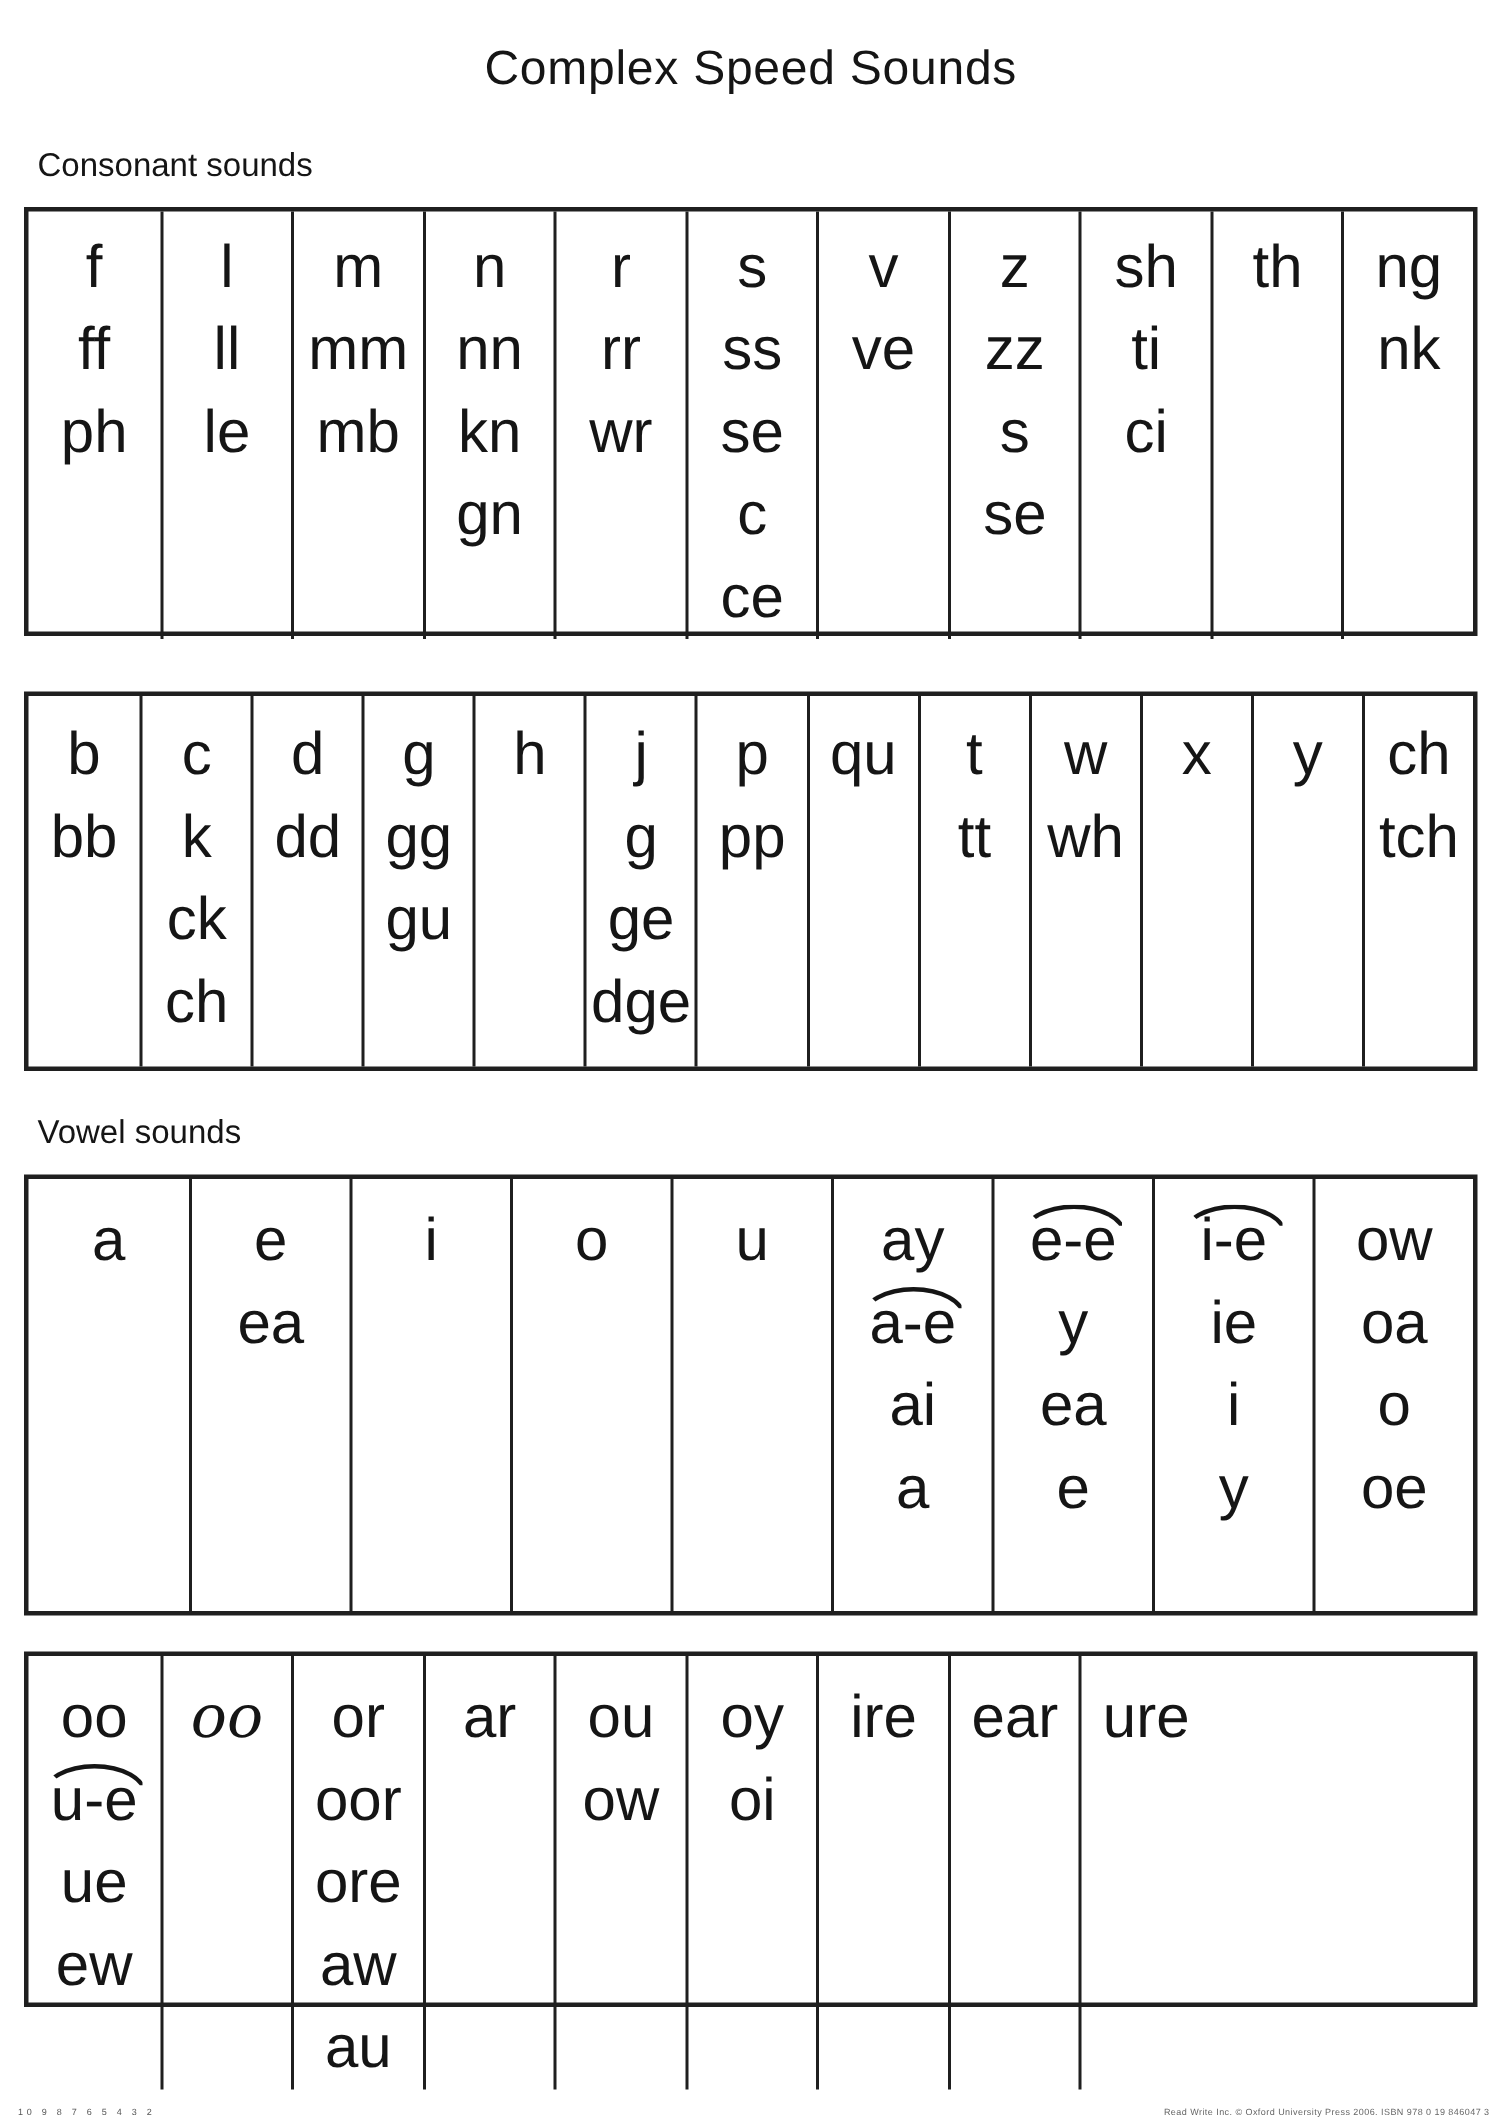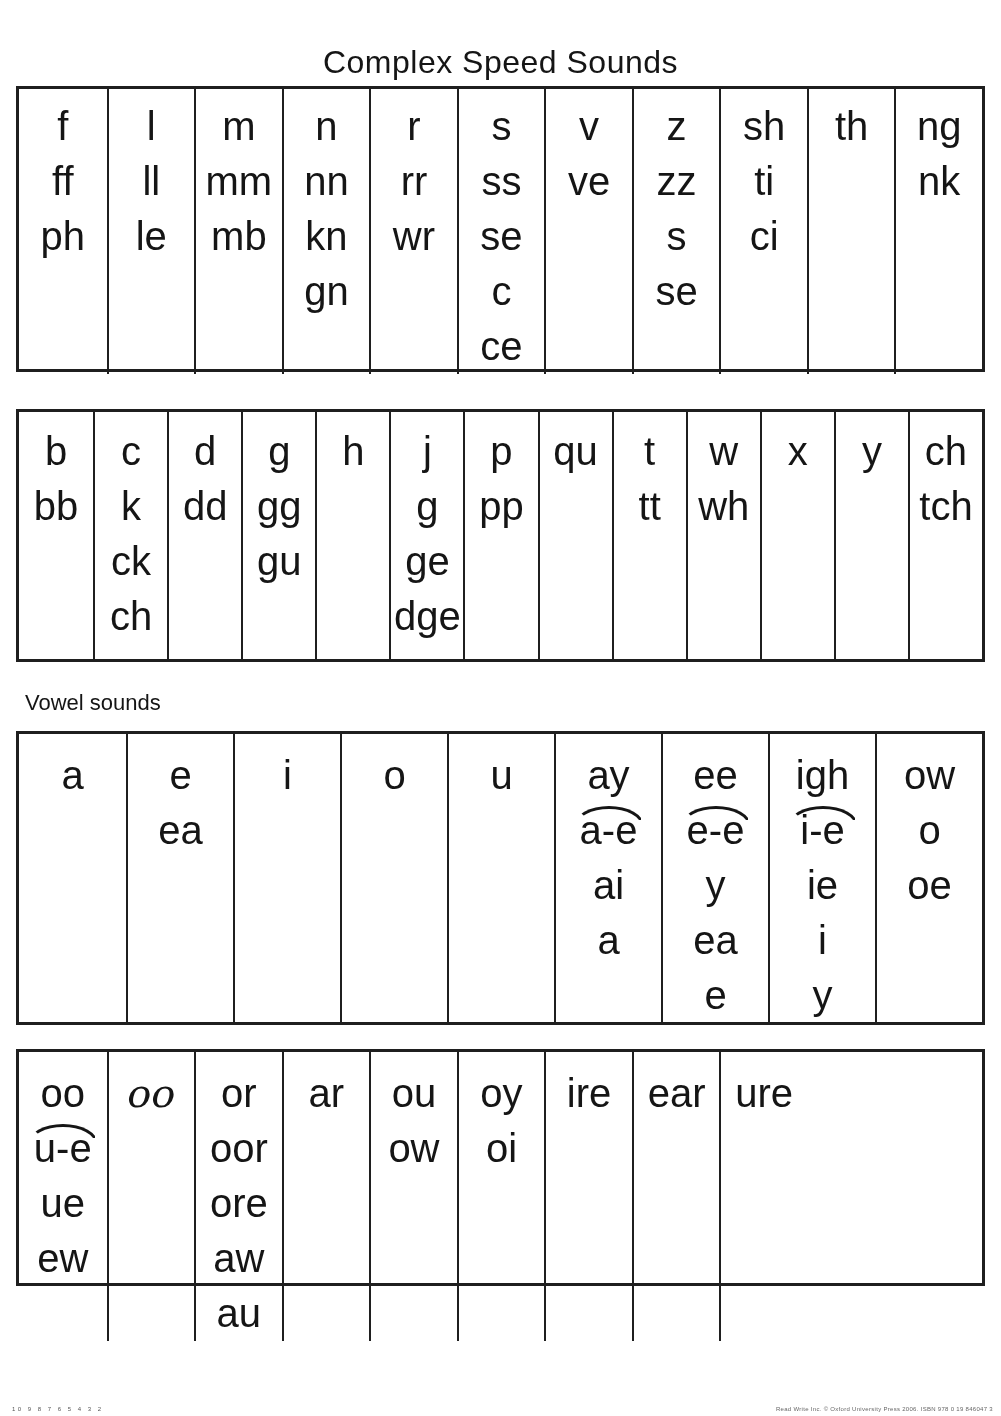--- a/index.html
+++ b/index.html
@@ -11,21 +11,21 @@
   body{
     width:1001px;height:1416px;
     background:var(--bg);
     color:var(--ink);
     font-family:"Liberation Sans", sans-serif;
     position:relative;
     overflow:hidden;
   }
   .page-title{
     margin:0;
-    padding-top:44px;
+    padding-top:27px;
     height:42px;
     text-align:center;
     font-size:32px;
     font-weight:500;
     letter-spacing:0.5px;
   }
   .section-label{
     display:block;
     margin:28px 0 15px 25px;
     font-size:22px;
@@ -99,20 +99,21 @@
   }
 </style>
 </head>
 <body>
 
 <main>
 
   <h1 class="page-title">Complex Speed Sounds</h1>
 
   <section class="consonants">
+    <span class="section-label">Consonant sounds</span>
     <div class="sounds-table" id="table-consonants-1" style="grid-template-columns: repeat(11, 1fr);">
         <div class="col">
           <div class="cell"><span>f</span></div>
           <div class="cell"><span>ff</span></div>
           <div class="cell"><span>ph</span></div>
         </div>
         <div class="col">
           <div class="cell"><span>l</span></div>
           <div class="cell"><span>ll</span></div>
           <div class="cell"><span>le</span></div>
@@ -239,35 +240,34 @@
         <div class="col">
           <div class="cell"><span>u</span></div>
         </div>
         <div class="col">
           <div class="cell"><span>ay</span></div>
           <div class="cell"><span class="arc"></span><span>a-e</span></div>
           <div class="cell"><span>ai</span></div>
           <div class="cell"><span>a</span></div>
         </div>
         <div class="col">
-          <div class="cell"><span>ee</span></div>
           <div class="cell"><span class="arc"></span><span>e-e</span></div>
           <div class="cell"><span>y</span></div>
           <div class="cell"><span>ea</span></div>
           <div class="cell"><span>e</span></div>
         </div>
         <div class="col">
-          <div class="cell"><span>igh</span></div>
           <div class="cell"><span class="arc"></span><span>i-e</span></div>
           <div class="cell"><span>ie</span></div>
           <div class="cell"><span>i</span></div>
           <div class="cell"><span>y</span></div>
         </div>
         <div class="col">
           <div class="cell"><span>ow</span></div>
+          <div class="cell"><span>oa</span></div>
           <div class="cell"><span>o</span></div>
           <div class="cell"><span>oe</span></div>
         </div>
       </div>
     <div class="sounds-table" id="table-vowels-2" style="grid-template-columns: repeat(11, 1fr);">
         <div class="col">
           <div class="cell"><span>oo</span></div>
           <div class="cell"><span class="arc"></span><span>u-e</span></div>
           <div class="cell"><span>ue</span></div>
           <div class="cell"><span>ew</span></div>

